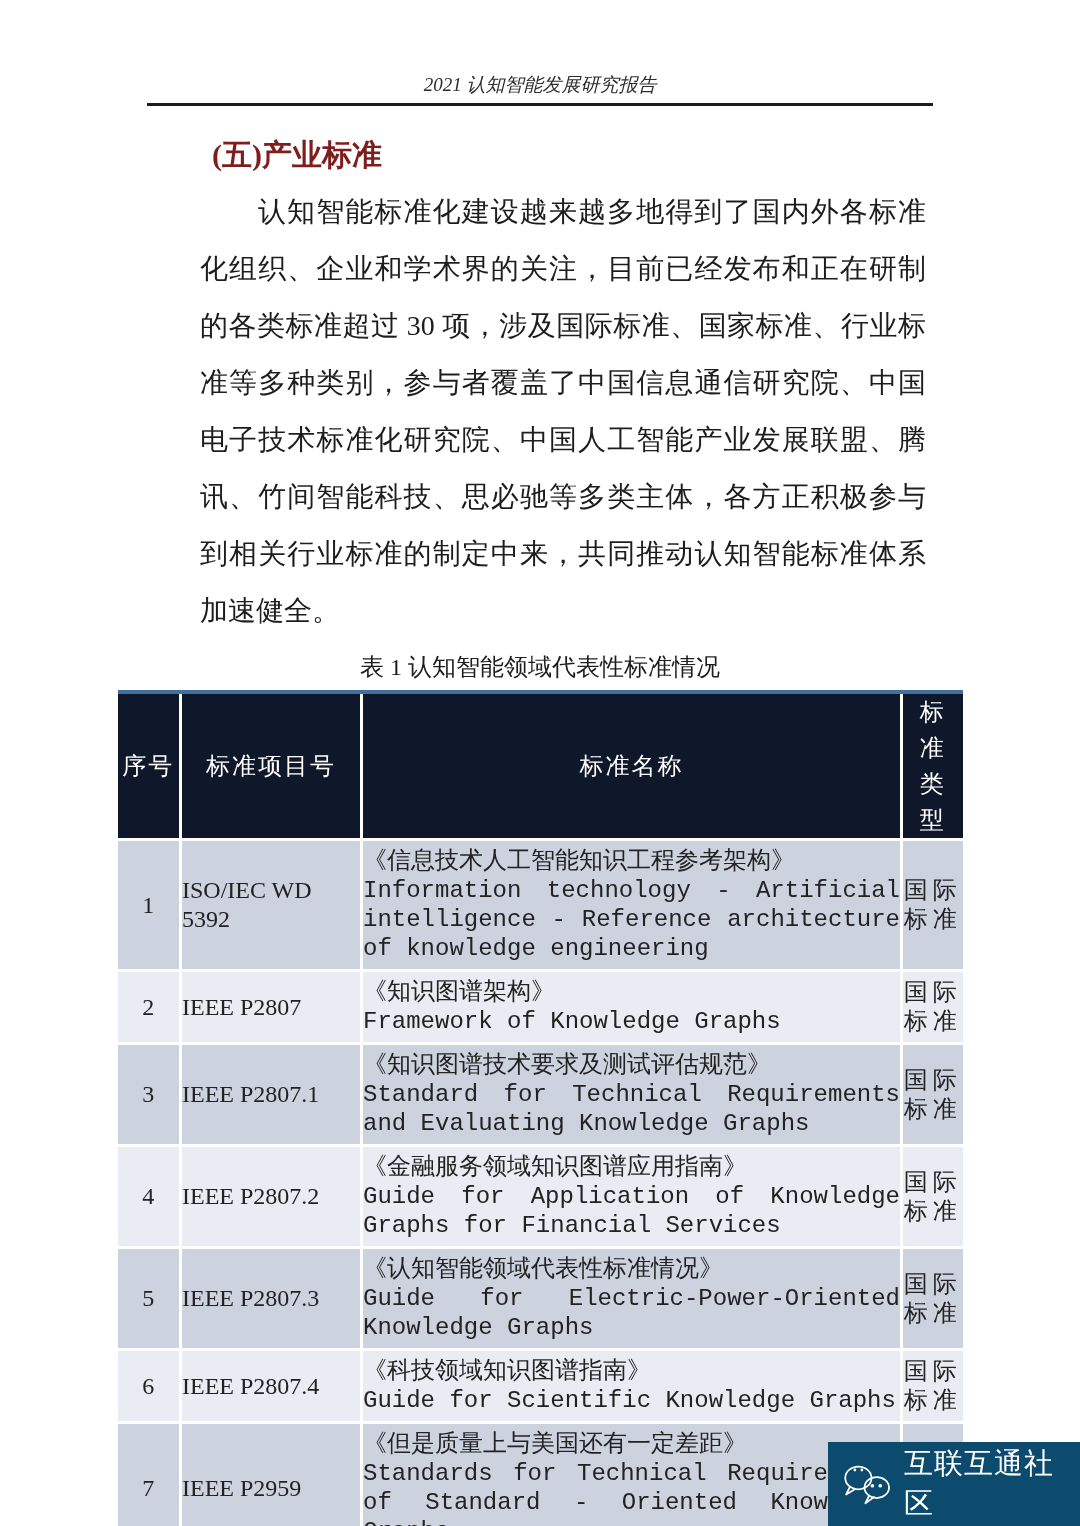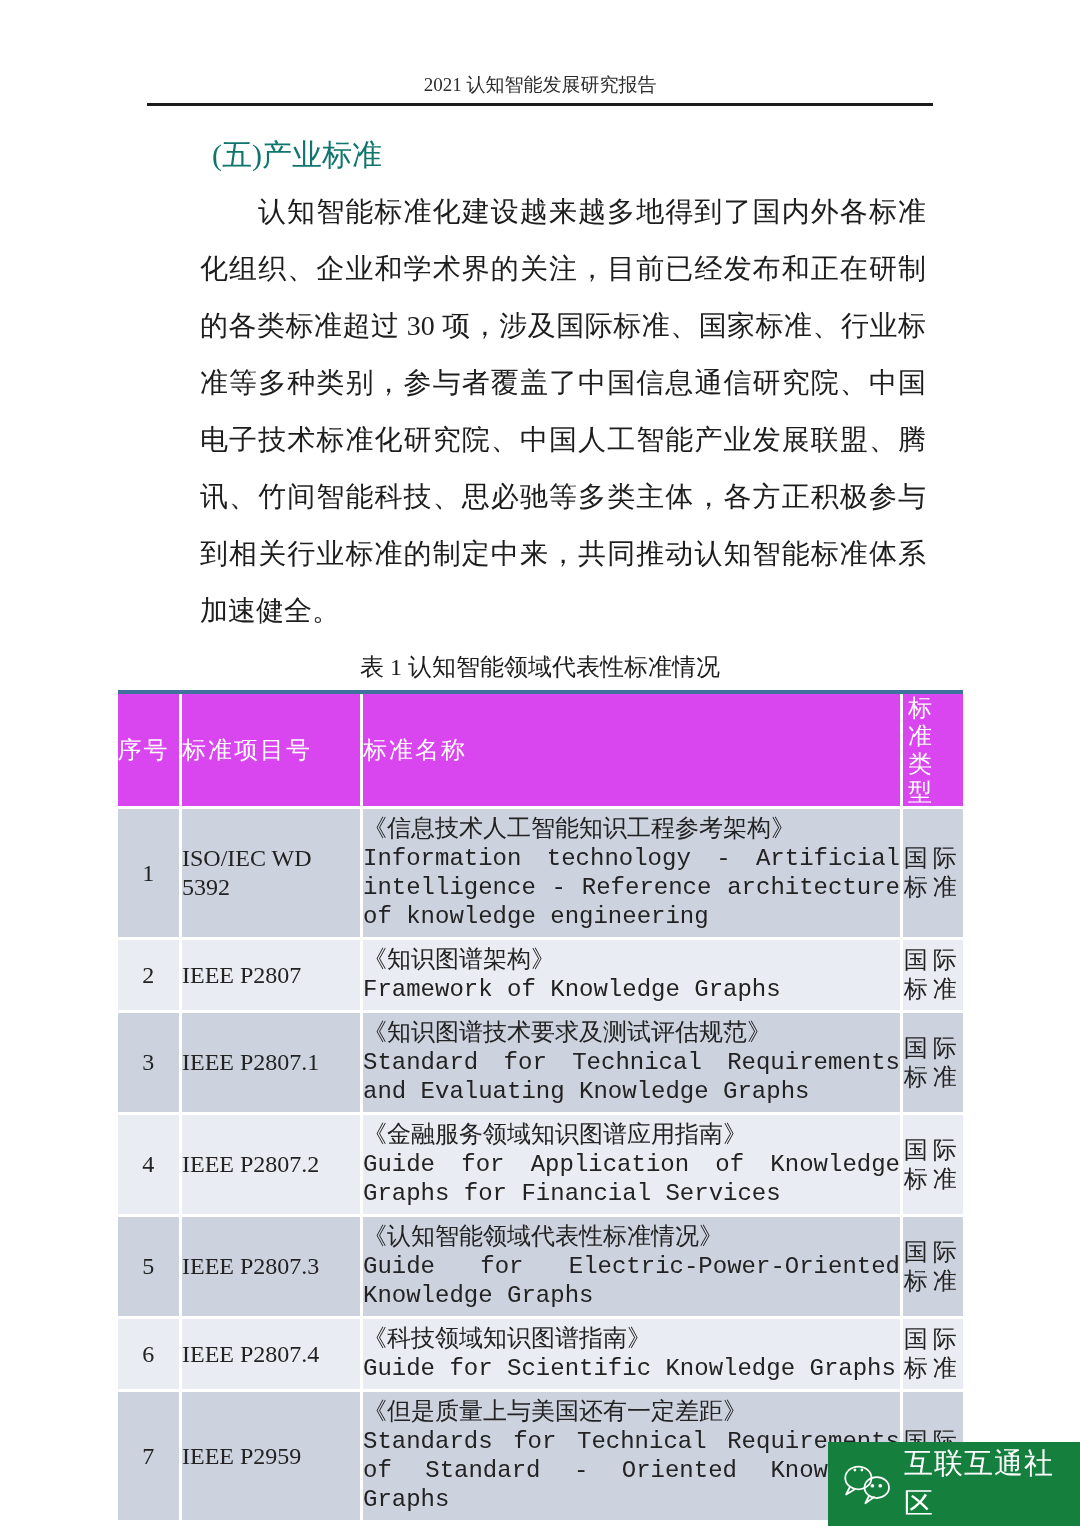--- a/index.html
+++ b/index.html
@@ -6,54 +6,54 @@
   html,body { background:#ffffff; }
   .page {
     position:relative; width:1080px; height:1526px; margin:0 auto;
     background:#ffffff; overflow:hidden;
     font-family:"Liberation Serif","DejaVu Serif",serif;
     color:#1e1e1e;
   }
   
   .doc-header-title {
     padding-top:74px; text-align:center;
-    font-size:19px; line-height:22px; color:#2d2d2d;
+    font-size:19px; line-height:22px; color:#2d2d2d;font-style:italic;
   }
   .doc-header-rule {
     width:786px; height:3px; background:#1c1c1c; margin:7px auto 0;
   }
   
   .text-col { width:772px; margin:20px auto 0; }
   .para {
     font-size:28px; line-height:57px; text-align:justify;
     color:#1d1d1d;
   }
   .para.indent { text-indent:58px;margin-left:46px; }
   .section-heading {
-    font-size:30px; line-height:57px; font-weight:normal;
-    padding-left:58px; color:#0f766e;
+    font-size:30px; line-height:57px; font-weight:bold;
+    padding-left:58px; color:#7f1d1d;
   }
   
   .table-caption {
     text-align:center; font-size:24px; line-height:32px;
     margin-top:12px; color:#1d1d1d;
   }
   .table-wrap { width:845px; margin:7px auto 0; }
   table.standards {
     width:845px; table-layout:fixed; border-collapse:collapse;
   }
   .col-no   { width:63px; }
   .col-proj { width:181px; }
   .col-name { width:540px; }
   .col-type { width:61px; }
   table.standards th {
-    background:#d946ef; color:#ffffff;
+    background:#0f172a; color:#ffffff;
     font-family:"Liberation Sans","DejaVu Sans",sans-serif;
-    font-size:24px; line-height:28px; font-weight:normal;
-    height:60px; vertical-align:middle; text-align:left;
+    font-size:24px; line-height:36px; font-weight:normal;
+    height:60px; vertical-align:middle; text-align:center;
     border-top:4px solid #40719f;
     border-right:3px solid #ffffff; border-bottom:3px solid #ffffff;
     letter-spacing:2px;
   }
   table.standards th:last-child { border-right:none; padding:0 5px; }
   table.standards td {
     font-size:24px; line-height:29px; color:#222;
     vertical-align:middle;
     border-right:3px solid #ffffff; border-bottom:3px solid #ffffff;
     padding:6px 0;
@@ -63,21 +63,21 @@
   table.standards tbody tr:nth-child(odd)  td { background:#ccd3df; }
   table.standards tbody tr:nth-child(even) td { background:#e9ecf2; }
   td.c-no   { text-align:center; }
   td.c-proj { text-align:left; padding-left:12px; padding-right:6px; }
   td.c-name { padding-left:12px; padding-right:10px;font-family:Liberation Mono, monospace; }
   td.c-type { text-align:center; letter-spacing:5px; padding-left:4px;margin-left:29px; }
   .name-cn { text-align:left; }
   .name-en { text-align:justify; }
   .watermark {
     position:absolute; right:0; bottom:0;
-    width:252px; height:84px; background:#15803d;
+    width:252px; height:84px; background:#0c4a6e;
     display:flex; align-items:center; padding-left:12px;
   }
   .watermark-icon { flex:0 0 auto; margin-right:8px; }
   .watermark-text {
     color:#ffffff; font-size:29px; letter-spacing:1px;
     font-family:"Liberation Sans","DejaVu Sans",sans-serif;
   }
 </style>
 </head>
 <body>

